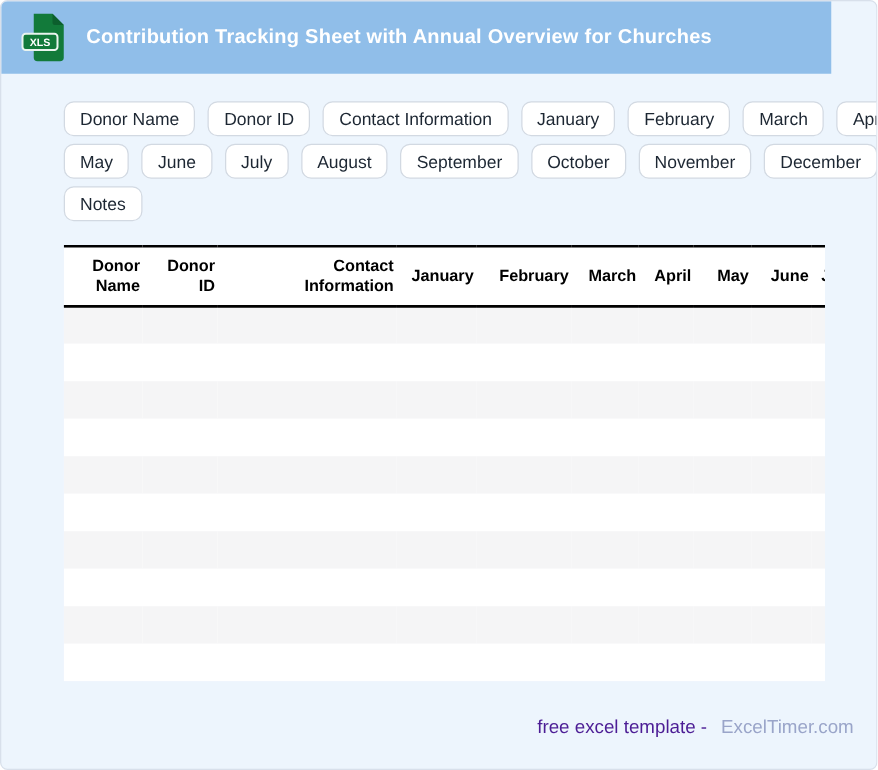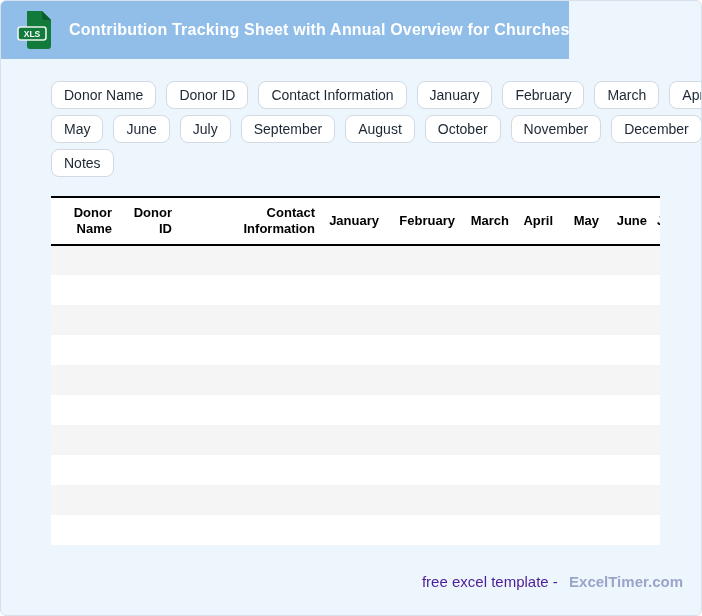--- a/index.html
+++ b/index.html
@@ -9,21 +9,21 @@
   .card {
     width: 702px; height: 616px;
     background: #edf5fd;
     border: 1px solid #d8e0eb;
     border-radius: 6px;
     overflow: hidden;
     position: relative;
   }
 
   .topbar {
-    width: 568px; height: 58px;
+    width: 664px; height: 58px;
     background: #90bee9;
     position: relative;
     display: flex; align-items: center;
   }
   .file-icon { position: absolute; left: 22px; top: 9px; width: 30px; height: 40px; }
   .file-icon svg { overflow: visible; display: block; }
   .title {
     margin-left: 68px;
     font-size: 16px; font-weight: 700; color: #ffffff;
     letter-spacing: 0.2px; white-space: nowrap;
@@ -72,21 +72,21 @@
   .sheet tbody tr:nth-child(even) { background: #ffffff; }
 
   .footer {
     margin-top: 28px;
     padding-right: 18px;
     text-align: right;
     font-size: 15px;
     white-space: nowrap;
   }
   .tagline { color: #4c1d95; }
-  .brand { color: #9aa5c9; font-weight: bold; margin-left: 7px; cursor: pointer; }
+  .brand { color: #9aa5c9; font-weight: normal; margin-left: 7px; cursor: pointer; }
 </style>
 </head>
 <body>
 
 <div class="card">
 
   <header class="topbar">
     <span class="file-icon">
       <svg width="30" height="40" viewBox="0 0 30 40">
         <path d="M4 1 h15 l9 9 v26 a3 3 0 0 1 -3 3 H7 a3 3 0 0 1 -3 -3 z" fill="#127a3a"></path>
@@ -107,22 +107,22 @@
           <button type="button" class="chip">Contact Information</button>
           <button type="button" class="chip">January</button>
           <button type="button" class="chip">February</button>
           <button type="button" class="chip">March</button>
           <button type="button" class="chip">April</button>
         </div>
         <div class="chip-row">
           <button type="button" class="chip">May</button>
           <button type="button" class="chip">June</button>
           <button type="button" class="chip">July</button>
+          <button type="button" class="chip">August</button>
           <button type="button" class="chip">September</button>
-          <button type="button" class="chip">August</button>
           <button type="button" class="chip">October</button>
           <button type="button" class="chip">November</button>
           <button type="button" class="chip">December</button>
         </div>
         <div class="chip-row">
           <button type="button" class="chip">Notes</button>
         </div>
       </div>
 
     <div class="sheet-wrap">

